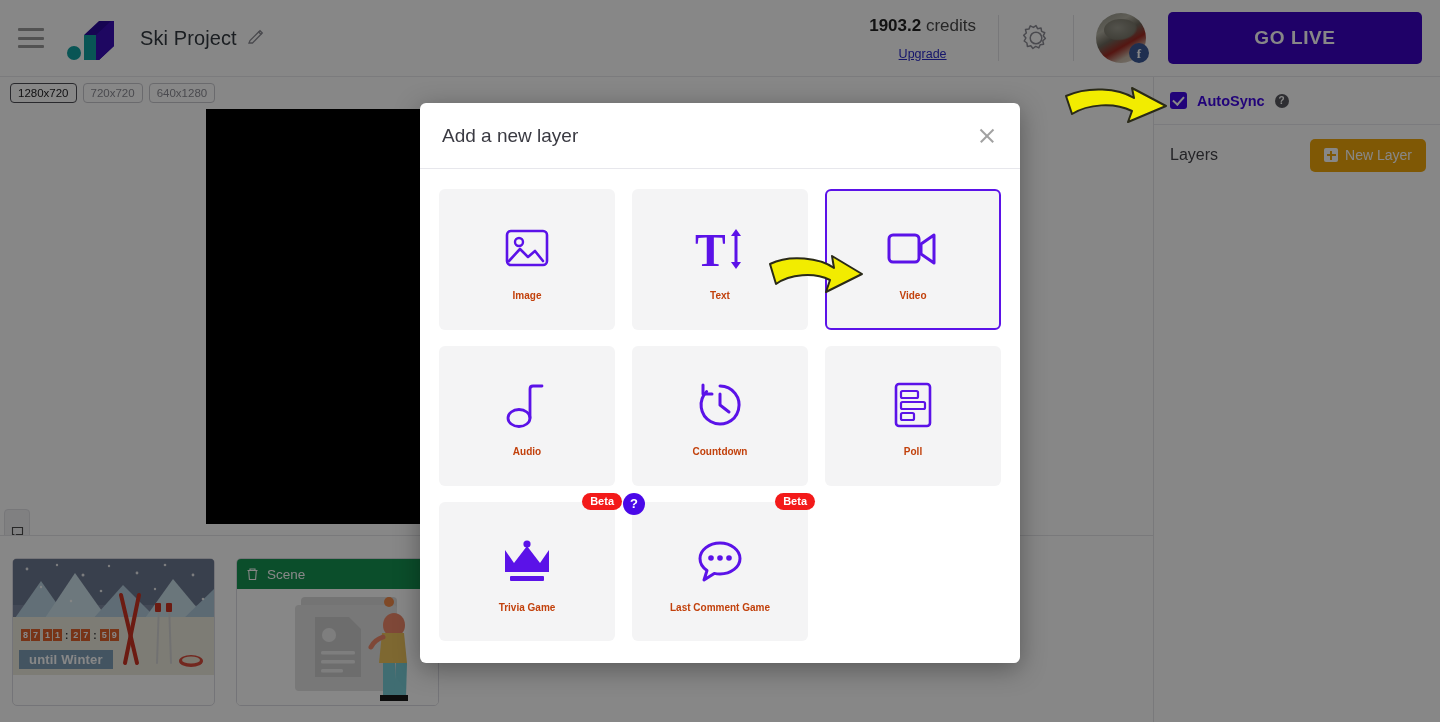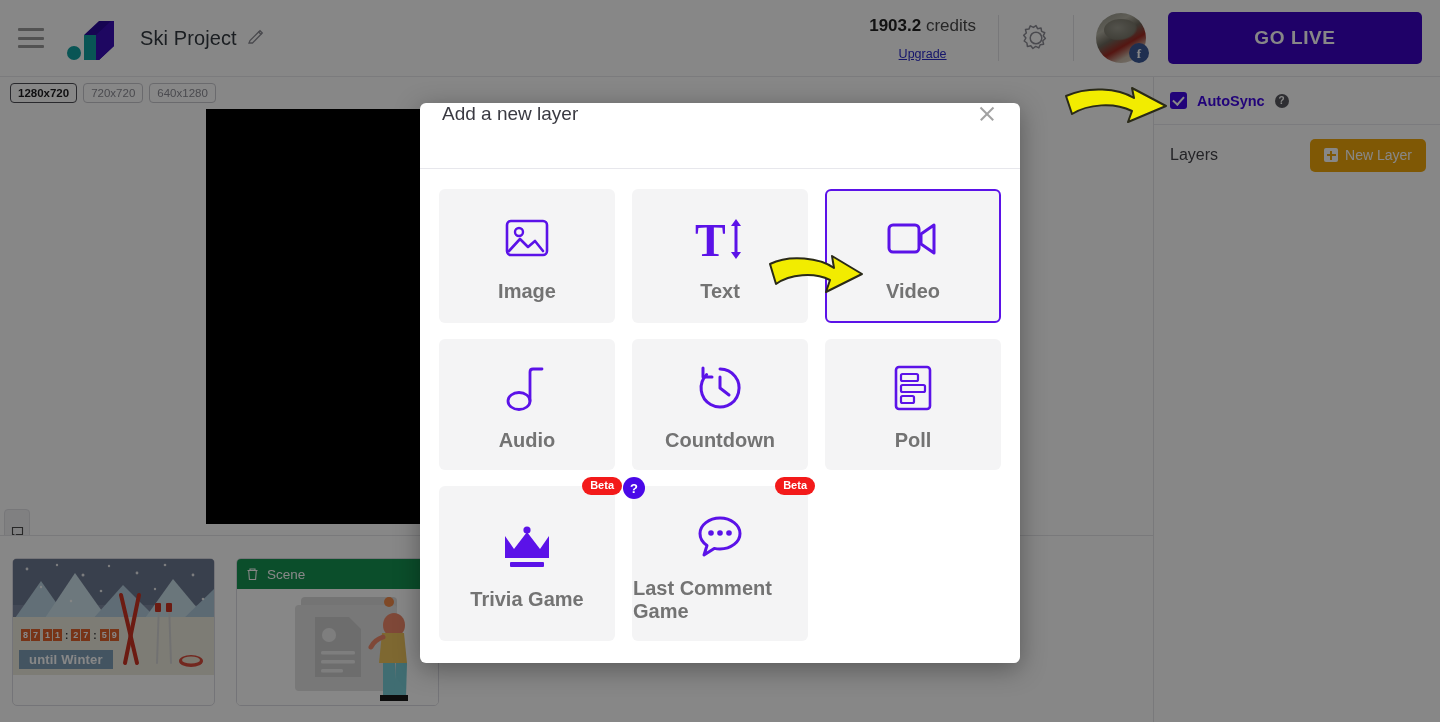--- a/index.html
+++ b/index.html
@@ -54,21 +54,21 @@
   }
 
   
   .body-area { position:absolute; left:0; top:77px; width:1440px; height:645px; background:#ffffff; }
 
   .res-tabs { position:absolute; left:10px; top:6px; display:flex; gap:6px; }
   .res-tab {
     font-size: 11.5px; padding: 3px 7px; border-radius: 4px; border: 1px solid #c9c9cf;
     color:#8d8d95; background:#fff; cursor:pointer; font-family:"Liberation Sans",sans-serif;
   }
-  .res-tab.active { color:#1d1d20; font-weight:700; border-color:#4e4e55; }
+  .res-tab.active { color:#1d1d20; font-weight:400; border-color:#4e4e55; }
 
   .canvas-stage {
     position:absolute; left:206px; top:32px; width:770px; height:415px; background:#000;
   }
 
   .chat-tab {
     position:absolute; left:4px; top:432px; width:26px; height:78px;
     background:#f1f1f4; border:1px solid #e0e0e5; border-radius:4px;
     display:flex; flex-direction:column; align-items:center; justify-content:center; gap:4px;
     cursor:pointer;
@@ -154,21 +154,21 @@
     background: rgba(0,0,0,0.47);
   }
 
   
   .modal {
     position:absolute; left:420px; top:103px; width:600px; height:560px;
     background:#fff; border-radius:6px; box-shadow:0 6px 26px rgba(0,0,0,.35);
     display:flex; flex-direction:column; overflow:hidden;
   }
   .modal-head {
-    height:66px; display:flex; align-items:flex-start; padding:0 22px;
+    height:66px; display:flex; align-items:center; padding:0 22px;
     border-bottom:1px solid #e7e7ec;
     gap:20px;
   }
   .modal-title { font-size:19px; color:#3a3a42; }
   .modal-close {
     margin-left:auto; width:22px; height:22px; position:relative; cursor:pointer; opacity:.55;
   }
   .modal-close::before, .modal-close::after {
     content:""; position:absolute; left:2px; top:10px; width:18px; height:1.6px; background:#555;
   }
@@ -179,21 +179,21 @@
     flex:1; padding:20px 19px 22px 19px;
     display:grid; grid-template-columns:repeat(3,1fr); gap:16px 17px;
   }
   .tile {
     position:relative; background:#f4f4f5; border-radius:6px; border:1px solid transparent;
     display:flex; flex-direction:column; align-items:center; justify-content:center;
     cursor:pointer;
   }
   .tile.selected { border:2px solid #5b12e8; background:#f4f4f5; }
   .tile-icon { height:62px; display:flex; align-items:center; justify-content:center; margin-bottom:10px; }
-  .tile-label { font-size:20px; color:#737373; font-weight:700; }
+  .tile-label { font-size:10px; color:#c2410c; font-weight:700; }
   .beta-badge {
     position:absolute; top:-10px; right:-8px; background:#f31a1a; color:#fff;
     font-size:11px; font-weight:700; border-radius:9px; padding:2px 8px; line-height:1.25;
   }
   .q-badge {
     position:absolute; top:-10px; left:-10px; width:22px; height:22px; border-radius:50%;
     background:#4a08e8; color:#fff; font-size:13px; font-weight:700;
     display:flex; align-items:center; justify-content:center; cursor:pointer;
   }
 

